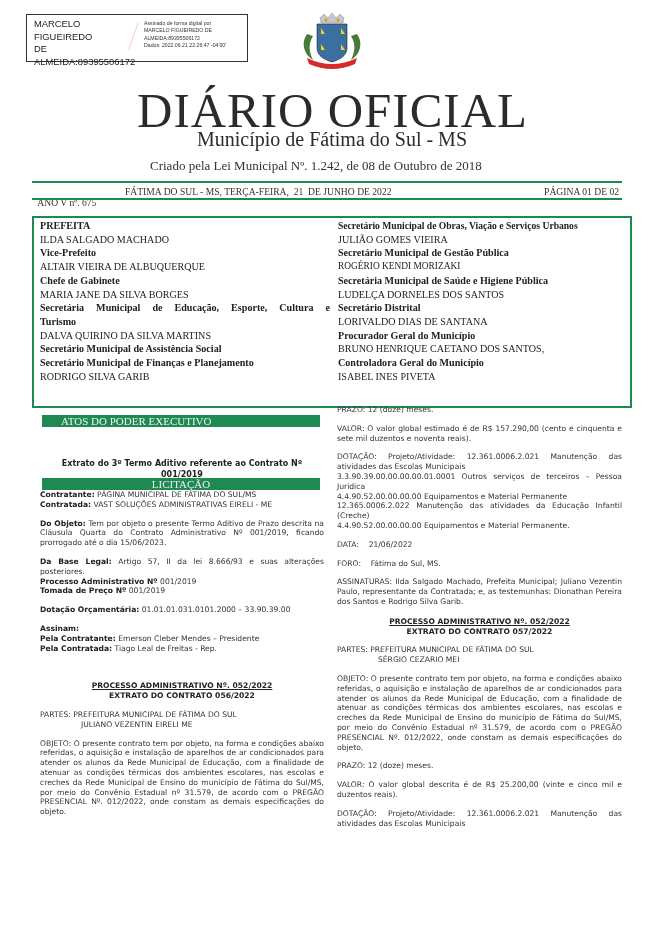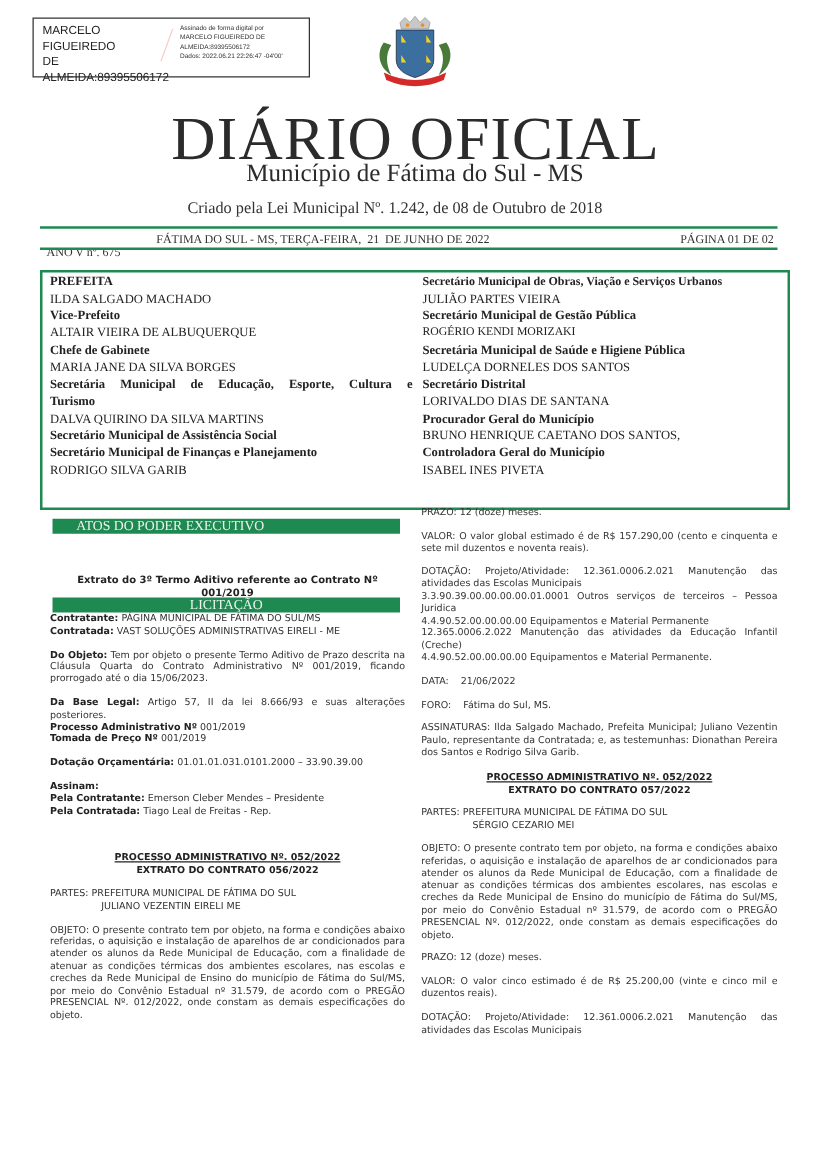--- a/index.html
+++ b/index.html
@@ -105,21 +105,21 @@
     <div class="off-name">MARIA JANE DA SILVA BORGES</div>
     <div class="off-title justify">Secretária Municipal de Educação, Esporte, Cultura e</div>
     <div class="off-title">Turismo</div>
     <div class="off-name">DALVA QUIRINO DA SILVA MARTINS</div>
     <div class="off-title">Secretário Municipal de Assistência Social</div>
     <div class="off-title">Secretário Municipal de Finanças e Planejamento</div>
     <div class="off-name">RODRIGO SILVA GARIB</div>
   </div>
   <div class="off-col right">
     <div class="off-title" style="font-size:9.6px">Secretário Municipal de Obras, Viação e Serviços Urbanos</div>
-    <div class="off-name">JULIÃO PARTES VIEIRA</div>
+    <div class="off-name">JULIÃO GOMES VIEIRA</div>
     <div class="off-title">Secretário Municipal de Gestão Pública</div>
     <div class="off-name" style="font-size:9.4px">ROGÉRIO KENDI MORIZAKI</div>
     <div class="off-title">Secretária Municipal de Saúde e Higiene Pública</div>
     <div class="off-name">LUDELÇA DORNELES DOS SANTOS</div>
     <div class="off-title">Secretário Distrital</div>
     <div class="off-name">LORIVALDO DIAS DE SANTANA</div>
     <div class="off-title">Procurador Geral do Município</div>
     <div class="off-name">BRUNO HENRIQUE CAETANO DOS SANTOS,</div>
     <div class="off-title">Controladora Geral do Município</div>
     <div class="off-name">ISABEL INES PIVETA</div>
@@ -176,16 +176,16 @@
   <p class="b center u">PROCESSO ADMINISTRATIVO Nº. 052/2022</p>
   <p class="b center">EXTRATO DO CONTRATO 057/2022</p>
   <div style="height:9px"></div>
   <p><span>PARTES:</span> <span>PREFEITURA MUNICIPAL DE FÁTIMA DO SUL</span></p>
   <p class="indent">SÉRGIO CEZARIO MEI</p>
   <div style="height:9px"></div>
   <p class="jt">OBJETO: O presente contrato tem por objeto, na forma e condições abaixo referidas, o aquisição e instalação de aparelhos de ar condicionados para atender os alunos da Rede Municipal de Educação, com a finalidade de atenuar as condições térmicas dos ambientes escolares, nas escolas e creches da Rede Municipal de Ensino do município de Fátima do Sul/MS, por meio do Convênio Estadual nº 31.579, de acordo com o PREGÃO PRESENCIAL Nº. 012/2022, onde constam as demais especificações do objeto.</p>
   <div style="height:9px"></div>
   <p>PRAZO:  12 (doze) meses.</p>
   <div style="height:9px"></div>
-  <p class="jt">VALOR:  O valor cinco estimado é de R$ 25.200,00 (vinte e cinco mil e duzentos reais).</p>
+  <p class="jt">VALOR:  O valor global descrita é de R$ 25.200,00 (vinte e cinco mil e duzentos reais).</p>
   <div style="height:9px"></div>
   <p class="jt">DOTAÇÃO: Projeto/Atividade: 12.361.0006.2.021 Manutenção das atividades das Escolas Municipais</p>
 </div>
 
 </body></html>

